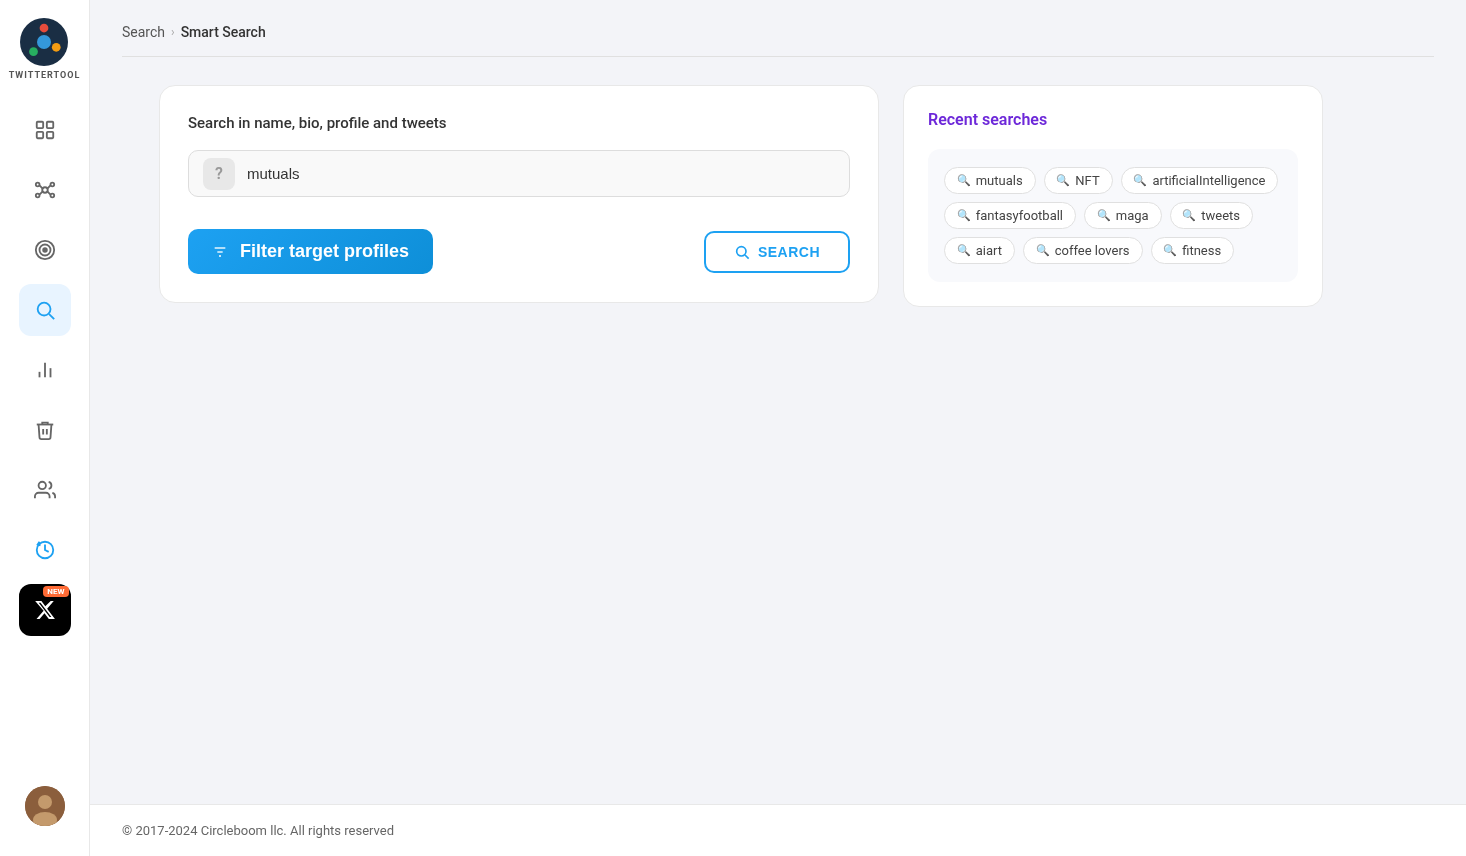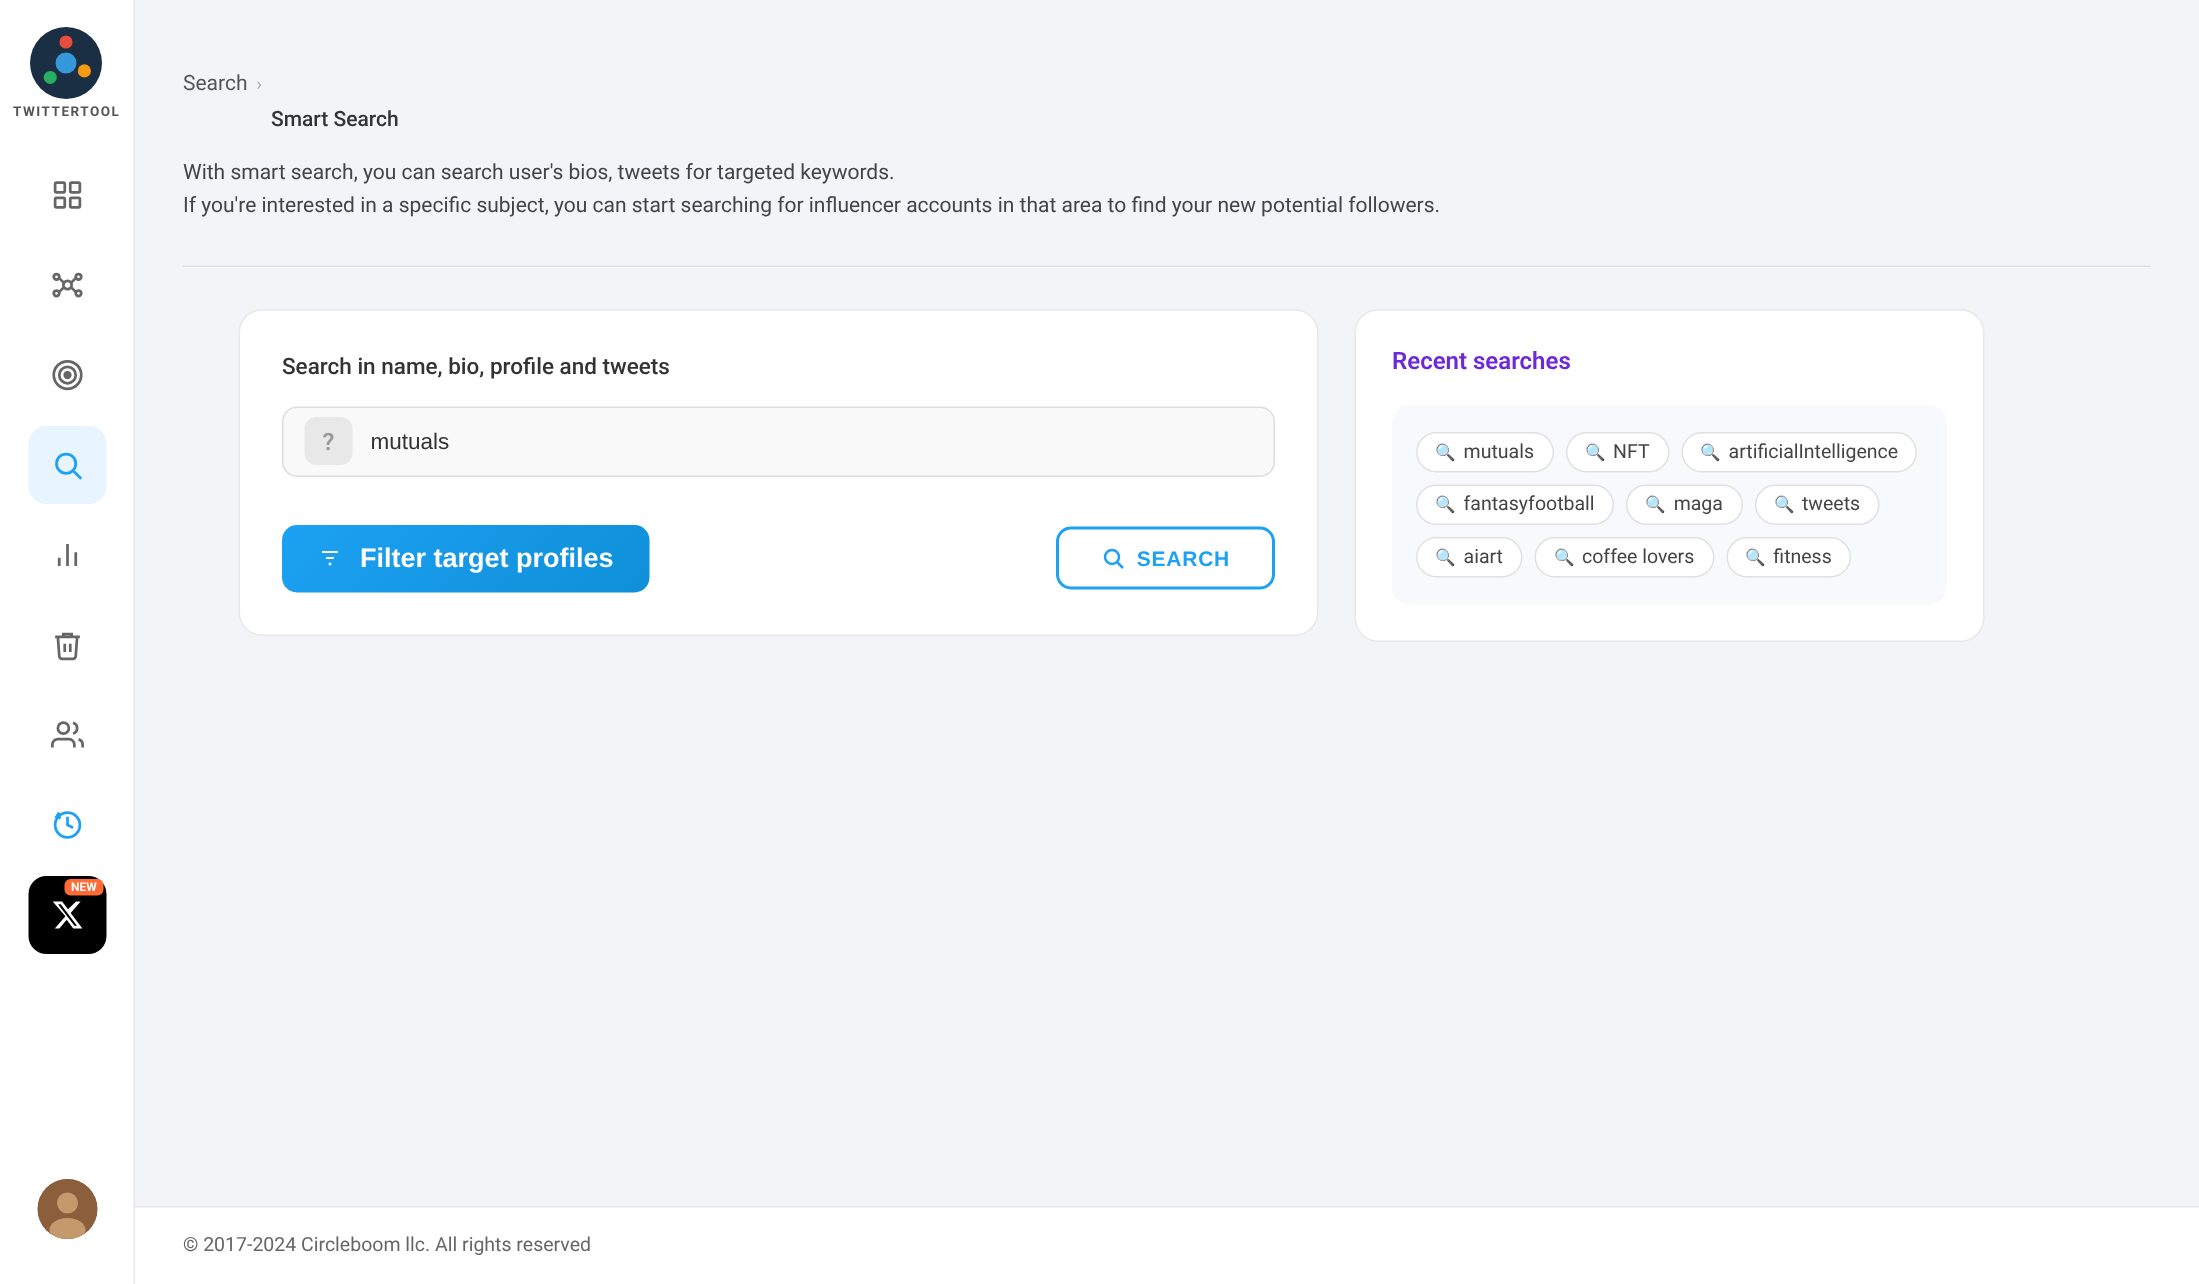--- a/index.html
+++ b/index.html
@@ -146,21 +146,20 @@
     }
 
     .breadcrumb-separator {
       color: #aaa;
       font-size: 12px;
     }
 
     .breadcrumb-active {
       color: #333;
       font-weight: 500;
-      margin-top: 48px;
     }
 
     
     .description {
       font-size: 14px;
       color: #444;
       line-height: 1.6;
       margin-bottom: 28px;
     }
 
@@ -480,24 +479,20 @@
 
 <div class="main">
   <div class="content">
 
     <div class="breadcrumb">
       <span>Search</span>
       <span class="breadcrumb-separator">›</span>
       <span class="breadcrumb-active">Smart Search</span>
     </div>
 
-    <div class="description">
-      <div>With smart search, you can search user's bios, tweets for targeted keywords.</div>
-      <div>If you're interested in a specific subject, you can start searching for influencer accounts in that area to find your new potential followers.</div>
-    </div>
 
     <hr class="divider">
 
     <div class="two-col">
 
       <div class="search-card">
         <div class="search-card-title">Search in name, bio, profile and tweets</div>
 
         <div class="search-input-wrapper">
           <div class="search-icon-q">?</div>

